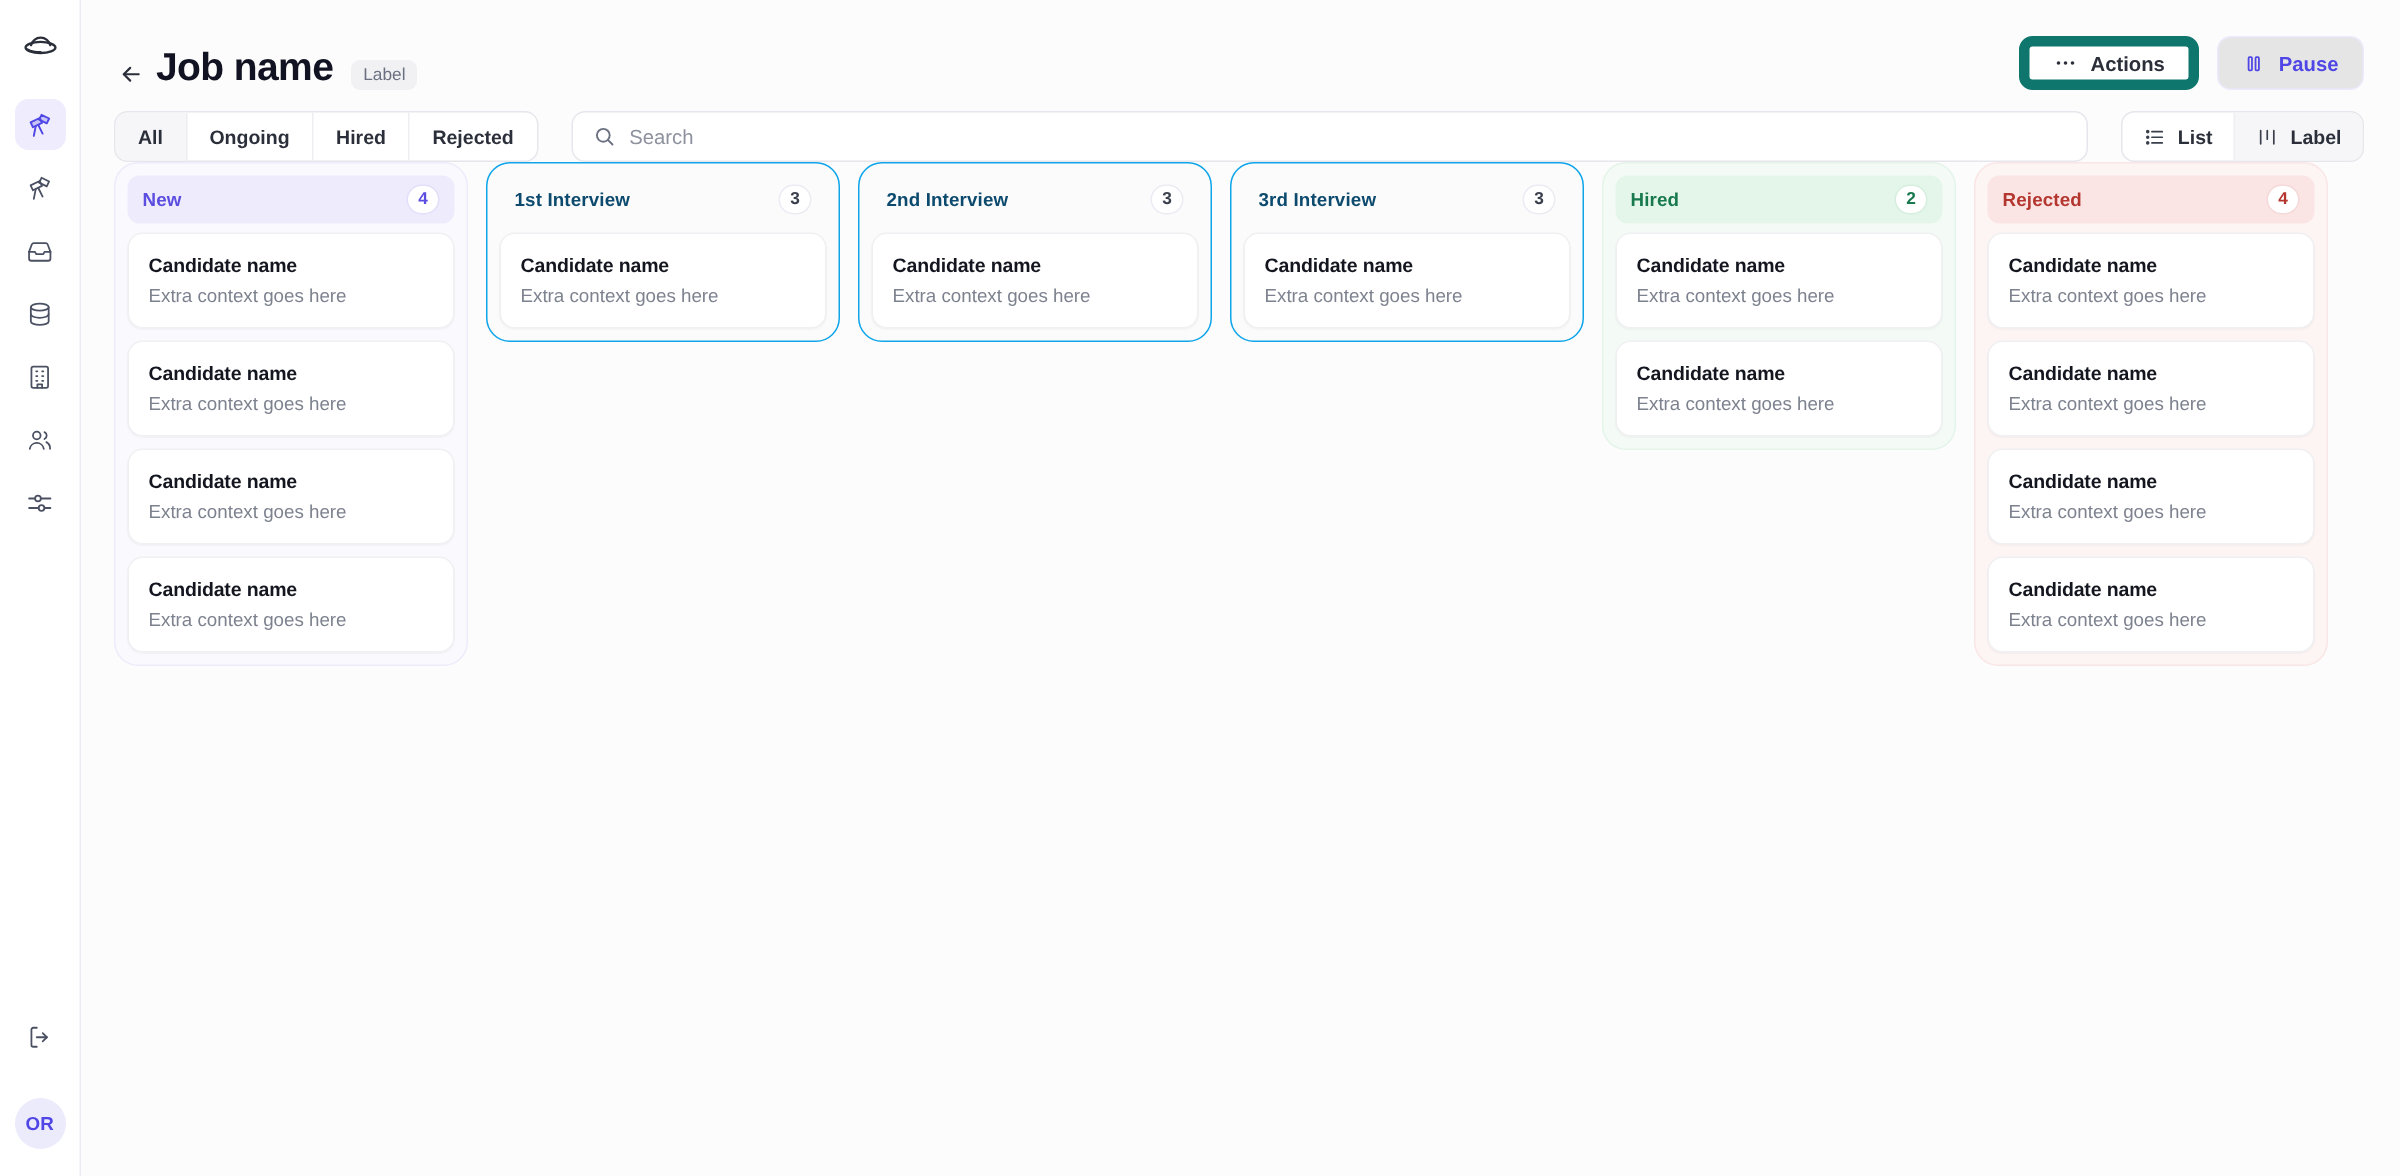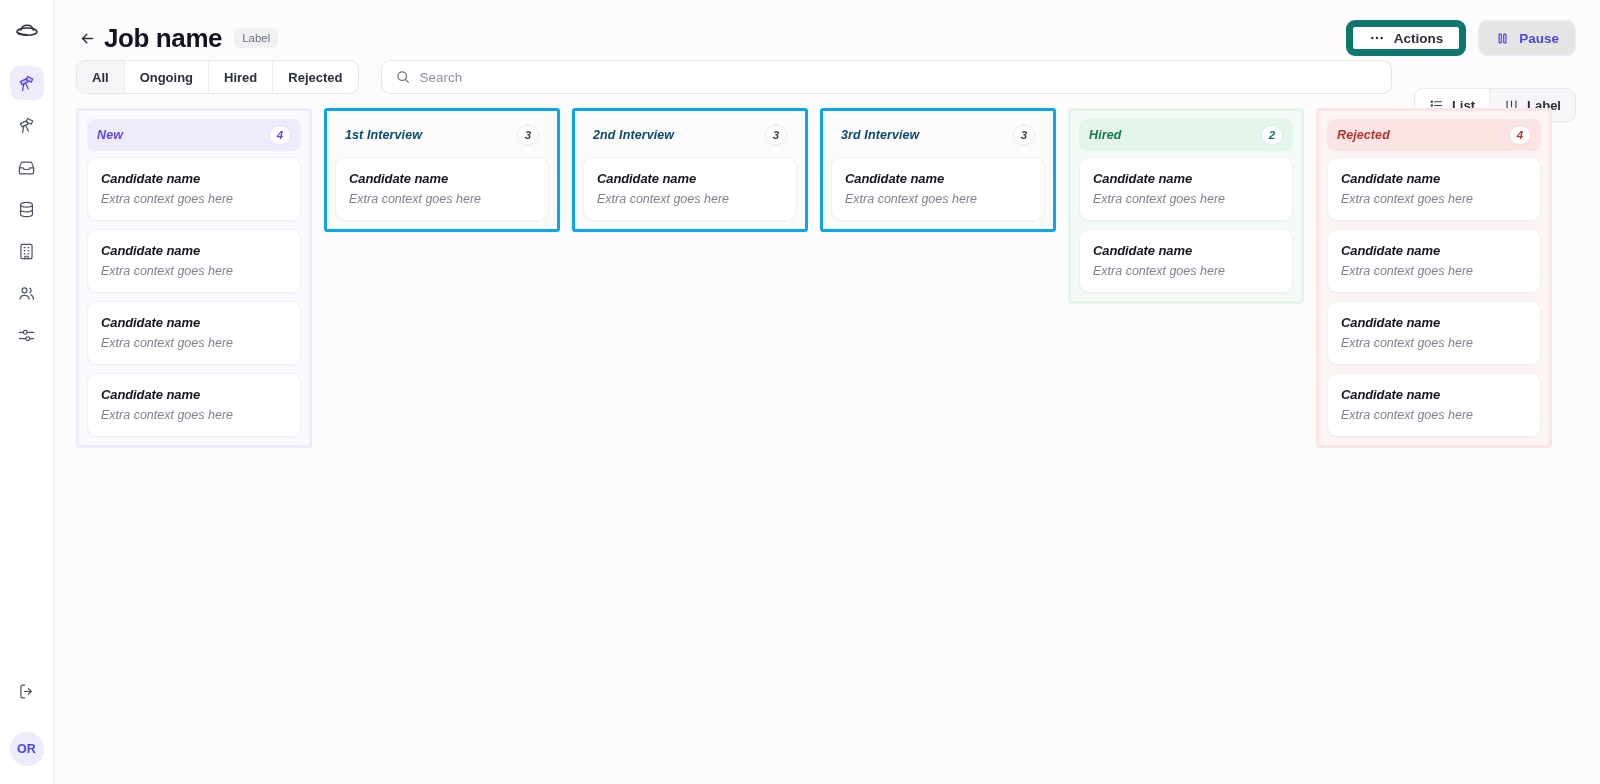--- a/index.html
+++ b/index.html
@@ -39,21 +39,21 @@
     font-size: 12.5px; font-weight: 700; letter-spacing: .2px;
     display: flex; align-items: center; justify-content: center;
     cursor: pointer;
   }
 
   
   .main { flex: 1 1 auto; height: 784px; display: flex; flex-direction: column; background: #fcfcfd; position: relative; }
 
   .topbar {
     height: 60px; flex: 0 0 60px;
-    display: flex; align-items: center;
+    display: flex; align-items: flex-end;
     padding: 16px 24px 0 22px;
   }
   .back-arrow {
     width: 22px; height: 22px; display: flex; align-items: center; justify-content: center;
     color: #2b2f3a; cursor: pointer; margin-right: 6px;
   }
   .page-title {
     font-size: 26px; font-weight: 700; color: #111322; letter-spacing: -.4px;
   }
   .label-badge {
@@ -66,21 +66,21 @@
     height: 36px; padding: 0 16px; border-radius: 9px;
     font-size: 13.5px; font-weight: 600; cursor: pointer;
     border: 7px solid #0f766e; background: #ffffff; color: #2b2f3a;
   }
   .btn-pause {
     background: #e5e5e5; color: #4f46e5; border: 1px solid #eceafd; margin-left: 12px;
   }
 
   .toolbar {
     height: 48px; flex: 0 0 48px;
-    display: flex; align-items: flex-start; gap: 0;
+    display: flex; align-items: flex-end; gap: 0;
     padding: 0 24px 0 22px;
   }
   .segmented {
     display: flex; height: 34px; border: 1px solid #e6e6ec; border-radius: 9px; overflow: hidden;
     background: #ffffff;
   }
   .seg {
     display: flex; align-items: center; justify-content: center;
     padding: 0 15px; font-size: 13px; font-weight: 600; color: #2b2f3a;
     border-right: 1px solid #eeeef2; cursor: pointer; white-space: nowrap;
@@ -107,22 +107,22 @@
   .view-btn.active { background: #f6f6f8; }
 
   
   .board {
     flex: 1 1 auto; display: flex; gap: 12px;
     padding: 0 24px 0 22px; align-items: flex-start;
     overflow-x: auto;
   }
   .column {
     flex: 0 0 236px; width: 236px;
-    border-radius: 3px; padding: 8px;
-    background: #fbfbfc; border: 3px solid #0ea5e9; font-style: italic;
+    border-radius: 16px; padding: 8px;
+    background: #fbfbfc; border: 1px solid #0ea5e9;
   }
   .column.theme-new    { background: #faf9fe; border-color: #eeebfa; }
   .column.theme-hired  { background: #f4fbf6; border-color: #e4f4e9; }
   .column.theme-reject { background: #fdf4f4; border-color: #fae6e6; }
 
   .col-head {
     display: flex; align-items: center; justify-content: space-between;
     height: 32px; padding: 0 10px; border-radius: 8px; margin-bottom: 6px;
   }
   .column.theme-new    .col-head { background: #eeebfc; }

